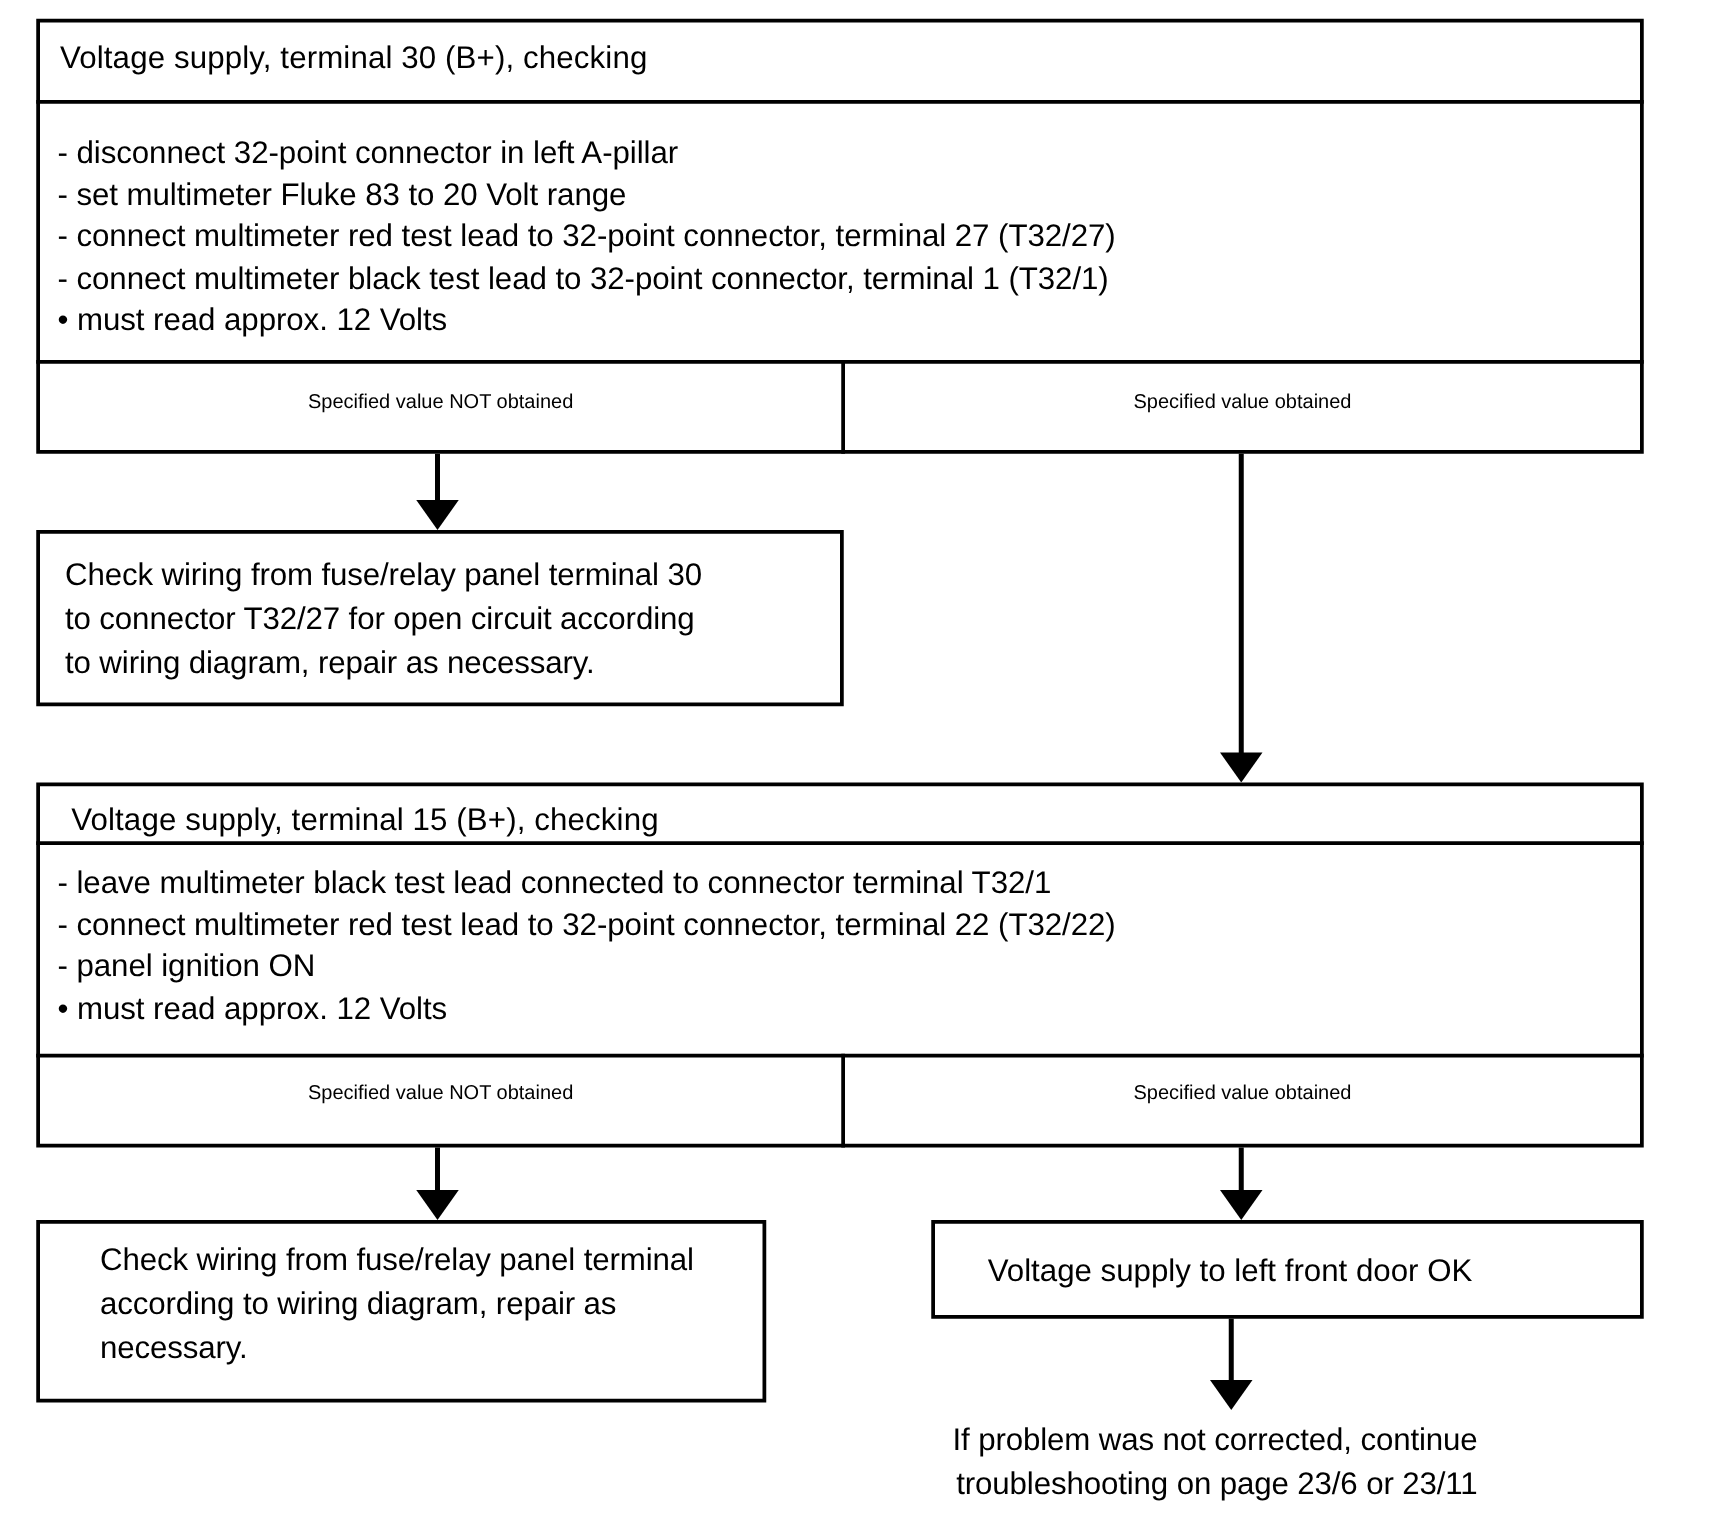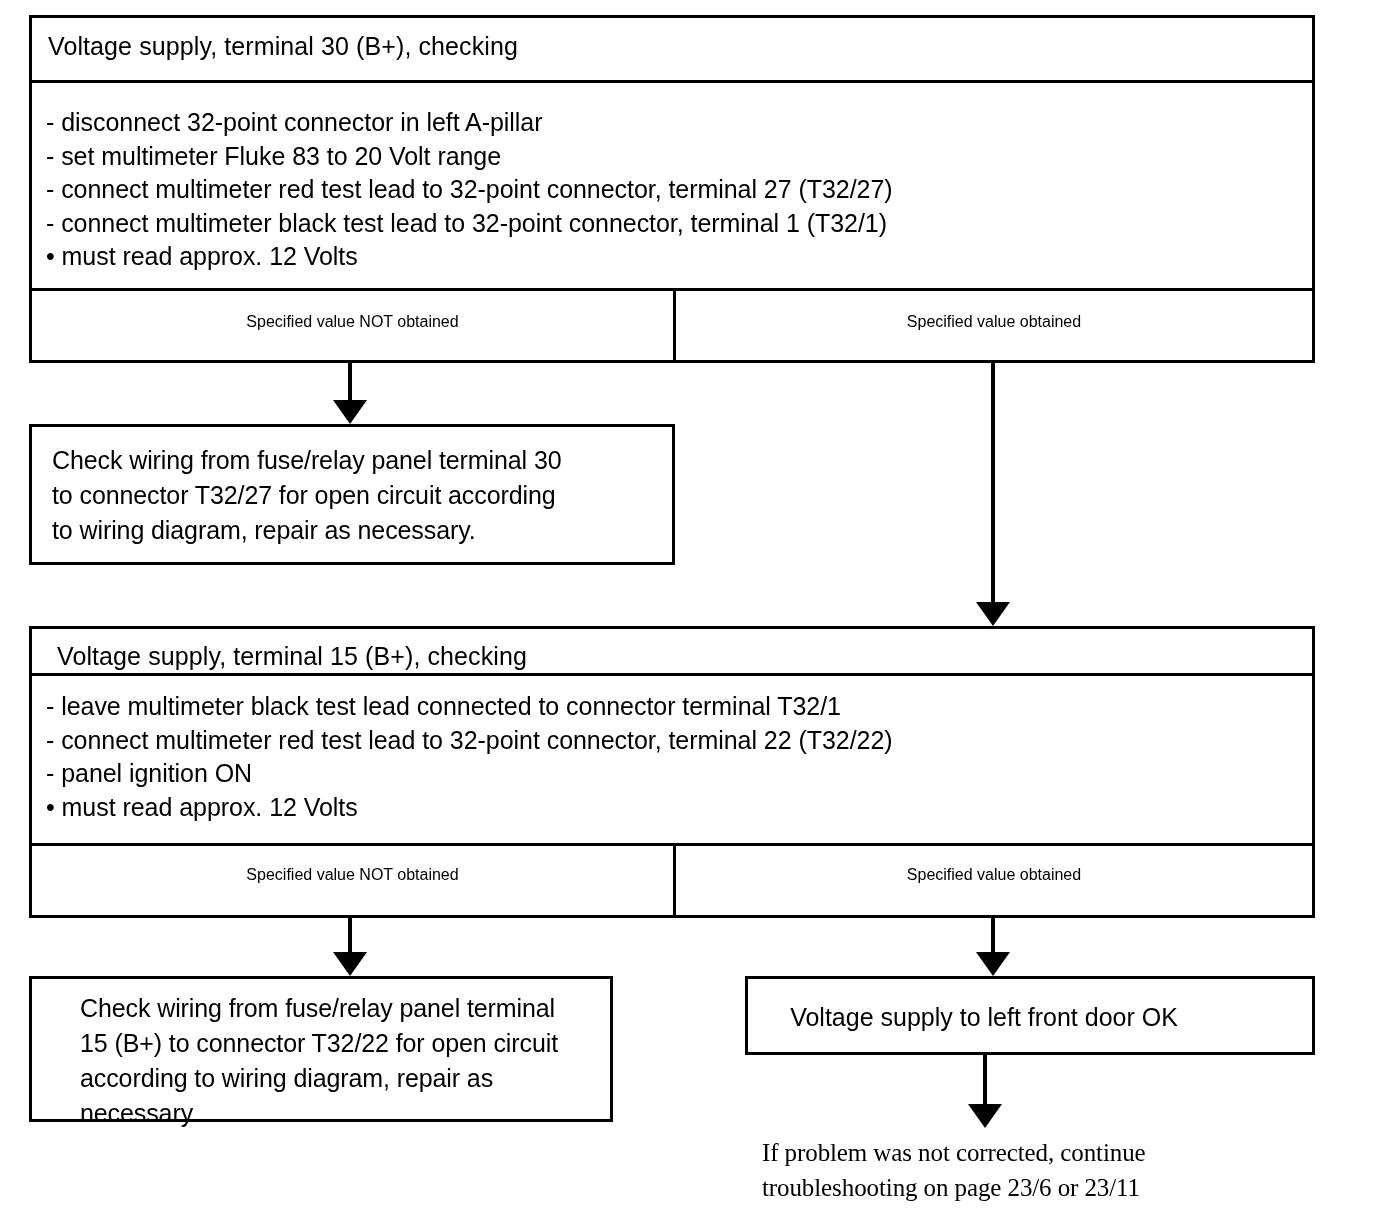--- a/index.html
+++ b/index.html
@@ -166,31 +166,30 @@
   </div>
 
   <div class="arrow" style="left:976px; top:918px; width:34px; height:58px;">
     <div class="shaft" style="height:37px;"></div>
     <div class="head"></div>
   </div>
 
   <div class="box" style="left:29px; top:976px; width:584px; height:146px;"></div>
   <div class="para" style="left:52px; top:991px;margin-left:28px;">
     <div>Check wiring from fuse/relay panel terminal</div>
-    <div>15 (B+) to connector T32/22 for open circuit</div>
     <div>according to wiring diagram, repair as</div>
     <div>necessary.</div>
   </div>
 
   <div class="box" style="left:745px; top:976px; width:570px; height:79px;"></div>
   <div class="centered" style="left:745px; top:1002px; width:478px;">Voltage supply to left front door OK</div>
 
   <div class="arrow" style="left:968px; top:1055px; width:34px; height:73px;">
     <div class="shaft" style="height:52px;"></div>
     <div class="head"></div>
   </div>
 
-  <div class="para" style="left:762px; top:1135px; text-align:left;font-family:Liberation Serif, serif;">
+  <div class="para" style="left:762px; top:1135px; text-align:right;">
     <div>If problem was not corrected, continue</div>
     <div>troubleshooting on page 23/6 or 23/11</div>
   </div>
 
 </div>
 
 </body></html>

